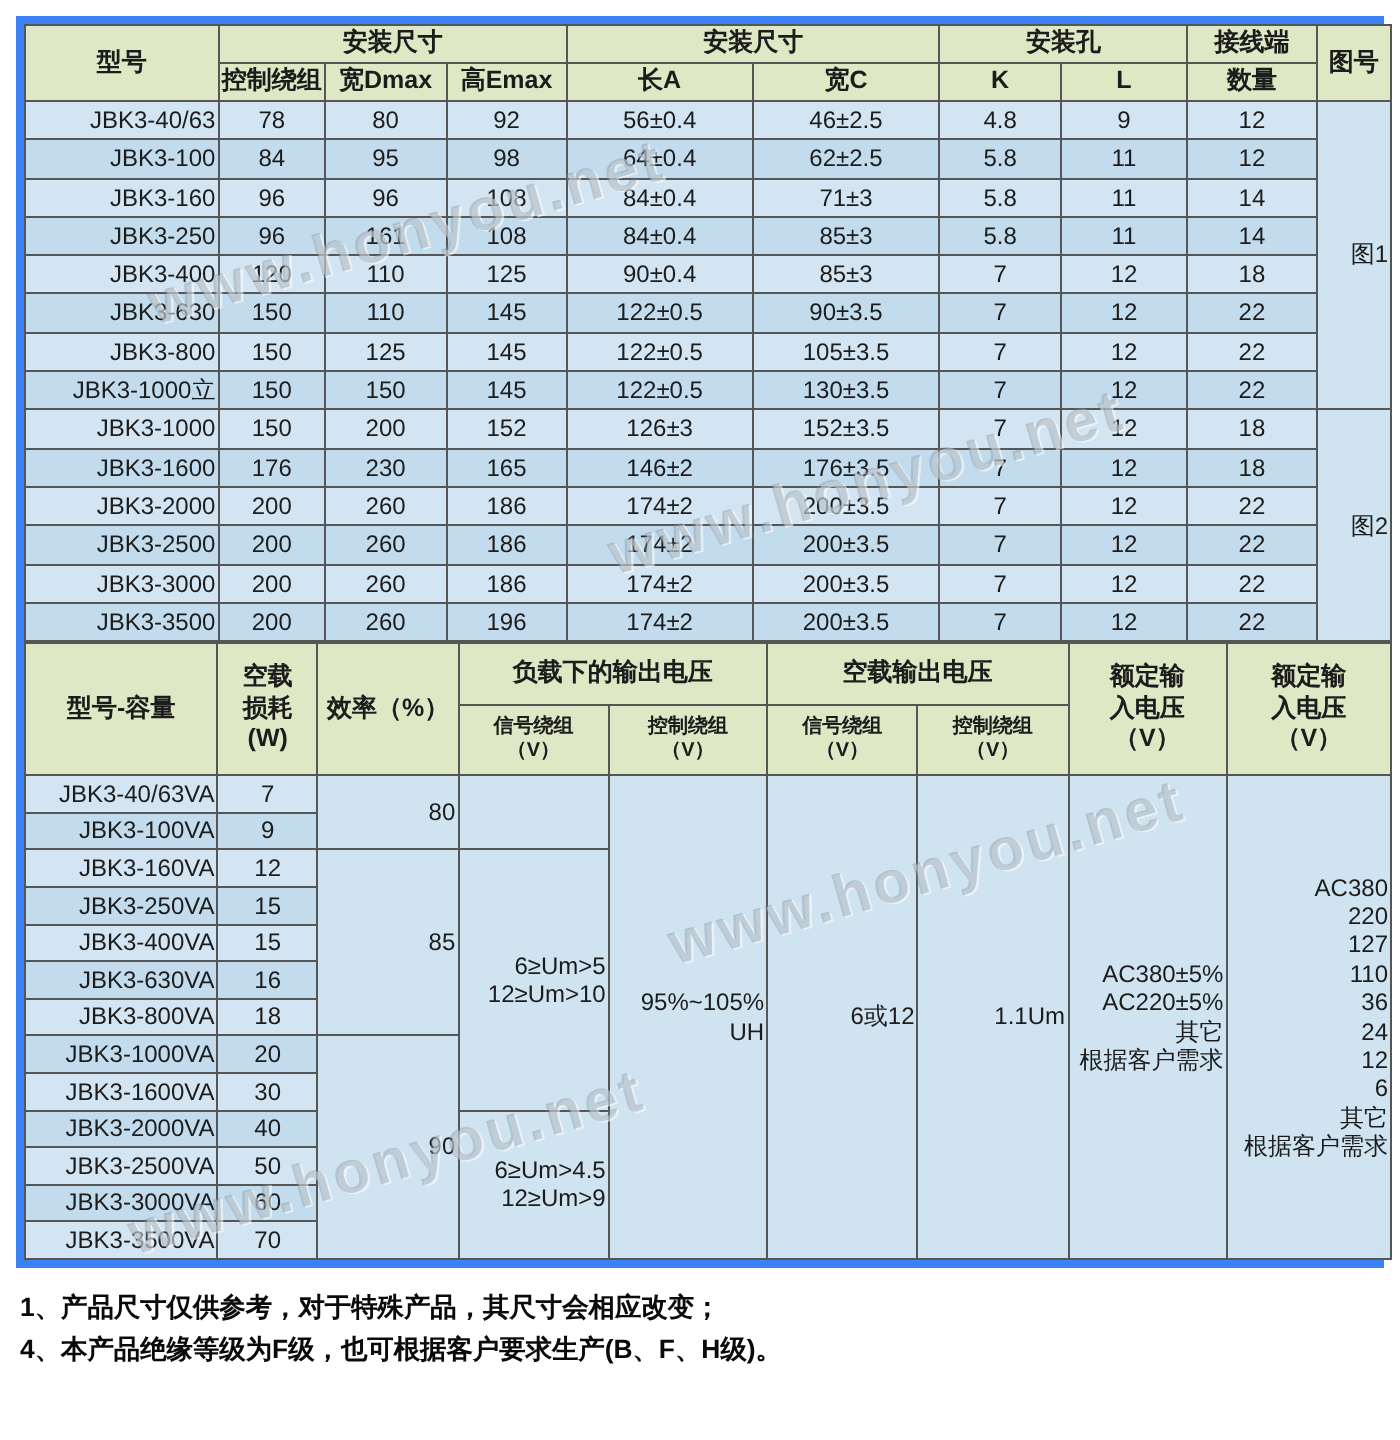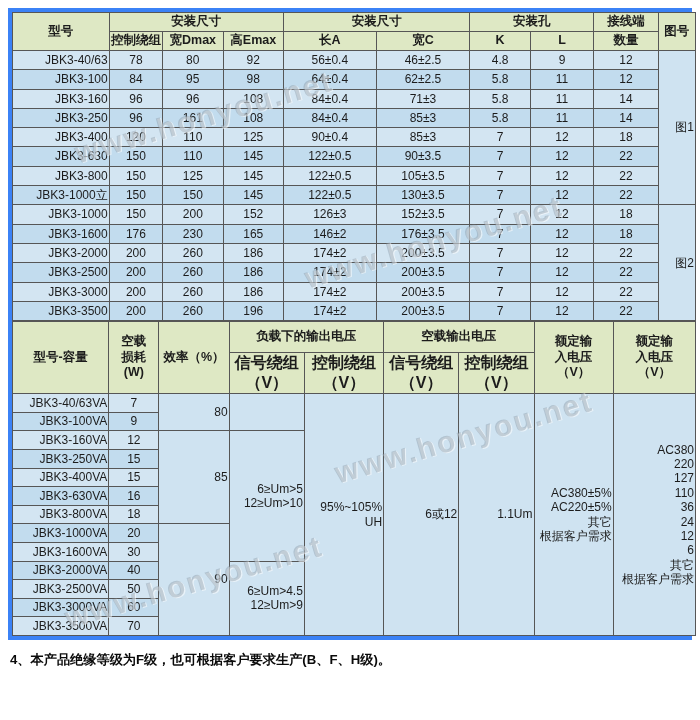--- a/index.html
+++ b/index.html
@@ -13,21 +13,21 @@
   .tbl-wrap{border:4px solid #3b82f6;}
   th,td{
     border:1px solid #565656;text-align:center;vertical-align:middle;
     white-space:pre-line;overflow:hidden;padding:0 1px;
   }
   th{background:#dee8c4;font-weight:bold;font-size:12.5px;line-height:1.25;}
   td{font-size:12px;line-height:1.2;}
   .t1 thead tr th{height:18px;}
   .t1 tbody td{height:18.3px;}
   .t2 thead tr.h1 th{height:30px;}
-  .t2 thead tr.h2 th{height:34px;font-size:16px;margin-left:42px;}
+  .t2 thead tr.h2 th{height:34px;font-size:10px;margin-left:42px;}
   .t2 tbody td{height:17.6px;}
   tbody tr:nth-child(odd) td{background:#d3e5f2;}
   tbody tr:nth-child(even) td{background:#c2dcee;}
   tbody td.merge{background:#cfe3f1 !important;text-align:right;}
   td.model{font-size:12px;text-align:right;}
   .notes{margin-top:9px;padding-left:2px;}
   .note-line{
     font-size:13.2px;font-weight:bold;color:#0a0a0a;
     line-height:21.5px;white-space:nowrap;
   }
@@ -356,20 +356,21 @@
           <tr>
             <td class="model">JBK3-3500VA</td>
             <td>70</td>
           </tr>
         </tbody>
     </table>
 
   </div>
 
   <div class="notes">
+    <div class="note-line">1、产品尺寸仅供参考，对于特殊产品，其尺寸会相应改变；</div>
     <div class="note-line">4、本产品绝缘等级为F级，也可根据客户要求生产(B、F、H级)。</div>
   </div>
 </div>
 
 <div class="watermark" style="left:70px;top:100px;">www.honyou.net</div>
 <div class="watermark" style="left:300px;top:225px;">www.honyou.net</div>
 <div class="watermark" style="left:330px;top:420px;">www.honyou.net</div>
 <div class="watermark" style="left:60px;top:565px;">www.honyou.net</div>
 
 </body></html>

